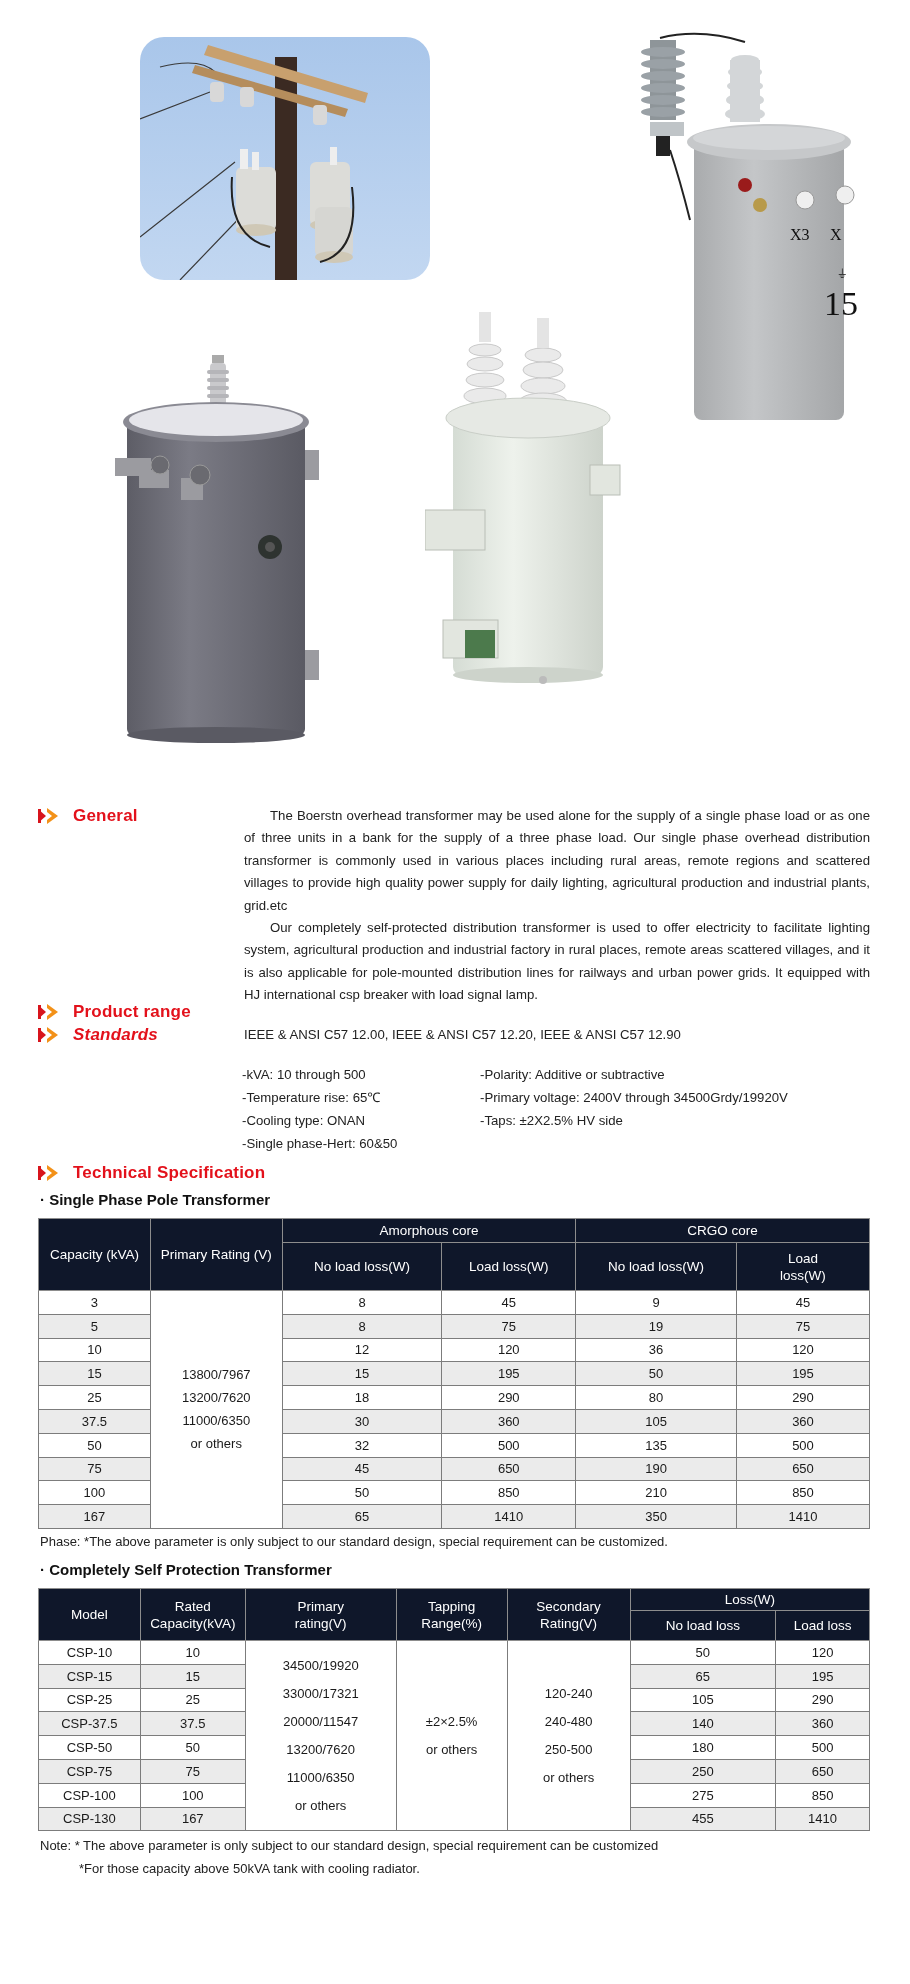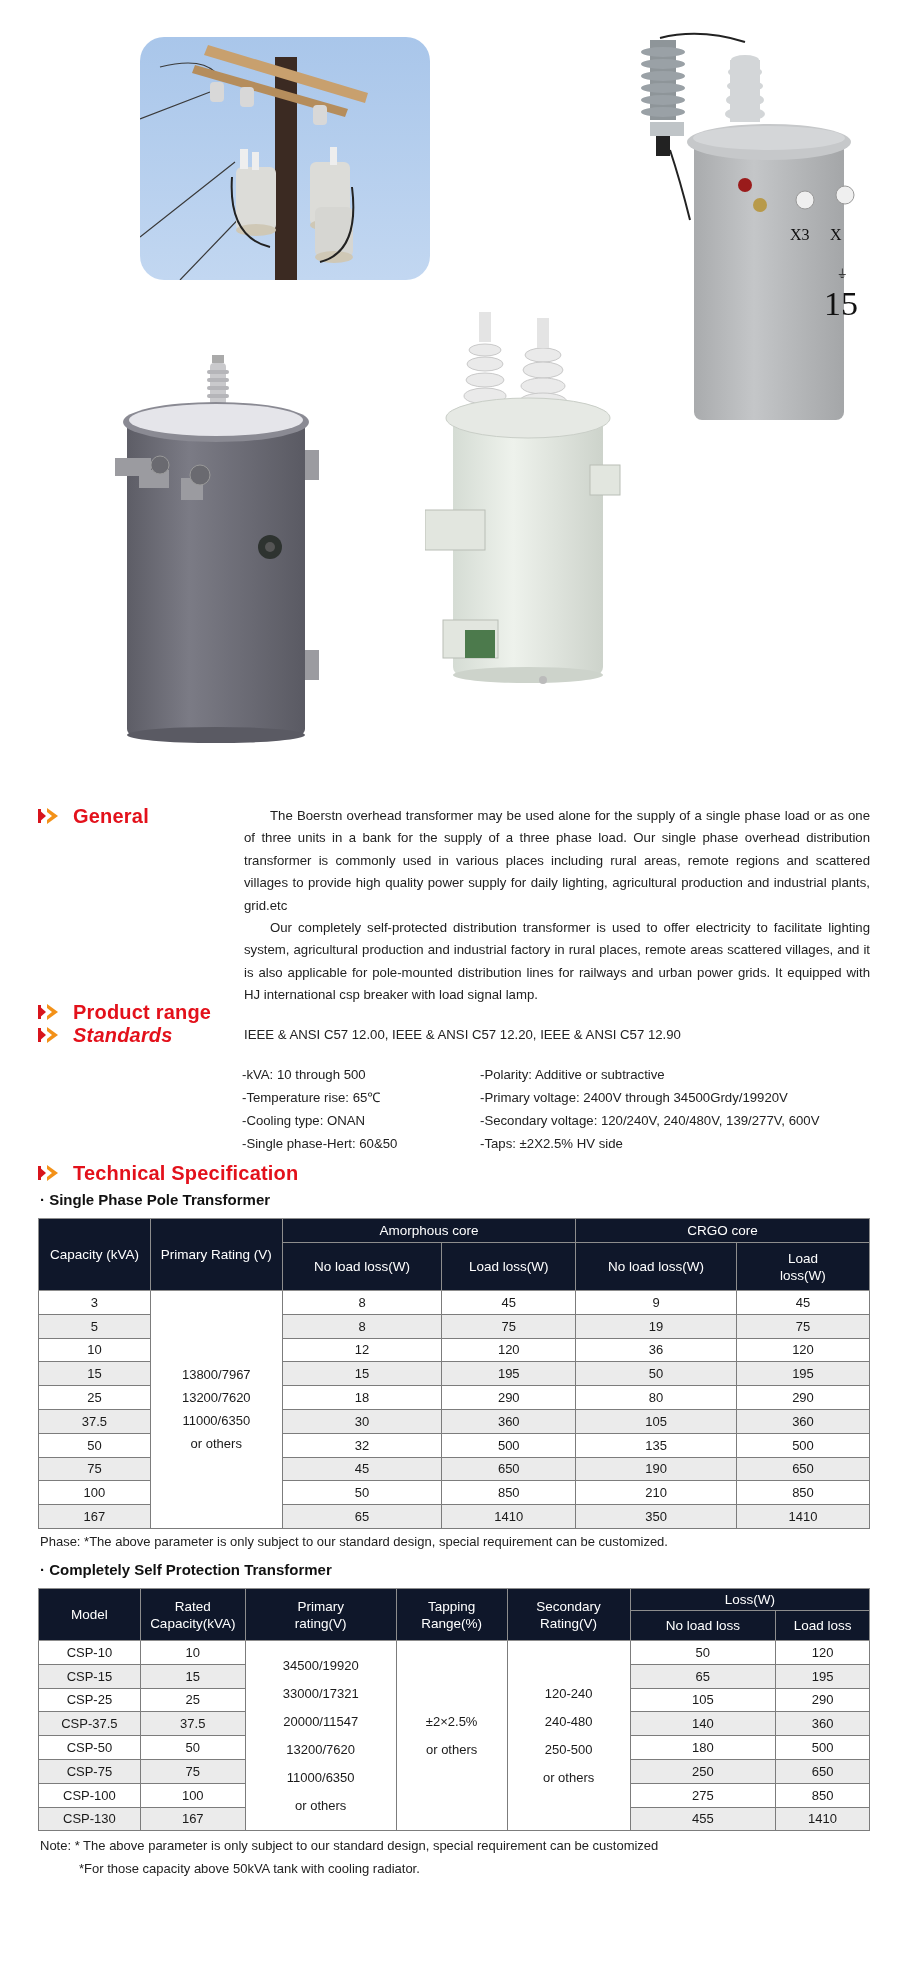--- a/index.html
+++ b/index.html
@@ -11,21 +11,21 @@
   
   .photo-pole { left: 140px; top: 37px; width: 290px; height: 243px; border-radius: 24px; overflow: hidden; background: linear-gradient(180deg,#a9c6ea 0%,#c2d7f1 100%); }
 
   
   .sec-head { position: absolute; left: 38px; display: flex; align-items: center; height: 22px; }
   .sec-icon { width: 22px; height: 16px; position: relative; margin-right: 13px; }
   .sec-icon .bar { position: absolute; left: 0; top: 1px; width: 0; height: 0; border-top: 7px solid transparent; border-bottom: 7px solid transparent; border-left: 8px solid #d8141c; }
   .sec-icon .bar::before { content: ""; position: absolute; left: -8px; top: -7px; width: 3px; height: 14px; background: #d8141c; }
   .sec-icon .chev { position: absolute; left: 9px; top: 0; width: 0; height: 0; border-top: 8px solid transparent; border-bottom: 8px solid transparent; border-left: 11px solid #f39118; }
   .sec-icon .chev::after { content: ""; position: absolute; left: -11px; top: -4px; width: 0; height: 0; border-top: 4px solid transparent; border-bottom: 4px solid transparent; border-left: 5px solid #fff; }
-  .sec-title { color: #e3111b; font-weight: bold; font-size: 20px; letter-spacing: 0.2px; }
+  .sec-title { color: #e3111b; font-weight: bold; font-size: 17px; letter-spacing: 0.2px; }
 
   .body-text { font-size: 13.2px; line-height: 22.4px; color: #222; }
   .general-text { position: absolute; left: 244px; top: 805px; width: 626px; text-align: justify; }
   .general-text p { text-indent: 26px; }
 
   .std-text { position: absolute; left: 244px; top: 1024px; }
   .range-col { position: absolute; top: 1063px; }
   .range-col div { height: 23px; line-height: 23px; }
 
   .sub-title { position: absolute; left: 40px; font-weight: bold; font-size: 15px; color: #111; }
@@ -225,21 +225,20 @@
 </div>
 <div class="range-col body-text" style="left:242px;">
   <div>-kVA: 10 through 500</div>
   <div>-Temperature rise: 65℃</div>
   <div>-Cooling type: ONAN</div>
   <div>-Single phase-Hert: 60&amp;50</div>
 </div>
 <div class="range-col body-text" style="left:480px;">
   <div>-Polarity: Additive or subtractive</div>
   <div>-Primary voltage: 2400V through 34500Grdy/19920V</div>
-  <div>-Secondary voltage: 120/240V, 240/480V, 139/277V, 600V</div>
   <div>-Taps:  ±2X2.5% HV side</div>
 </div>
 
 <div class="sec-head" style="top:1162px;">
   <span class="sec-icon">
       <span class="bar"></span>
       <span class="chev"></span>
     </span>
   <span class="sec-title">Technical Specification</span>
 </div>

